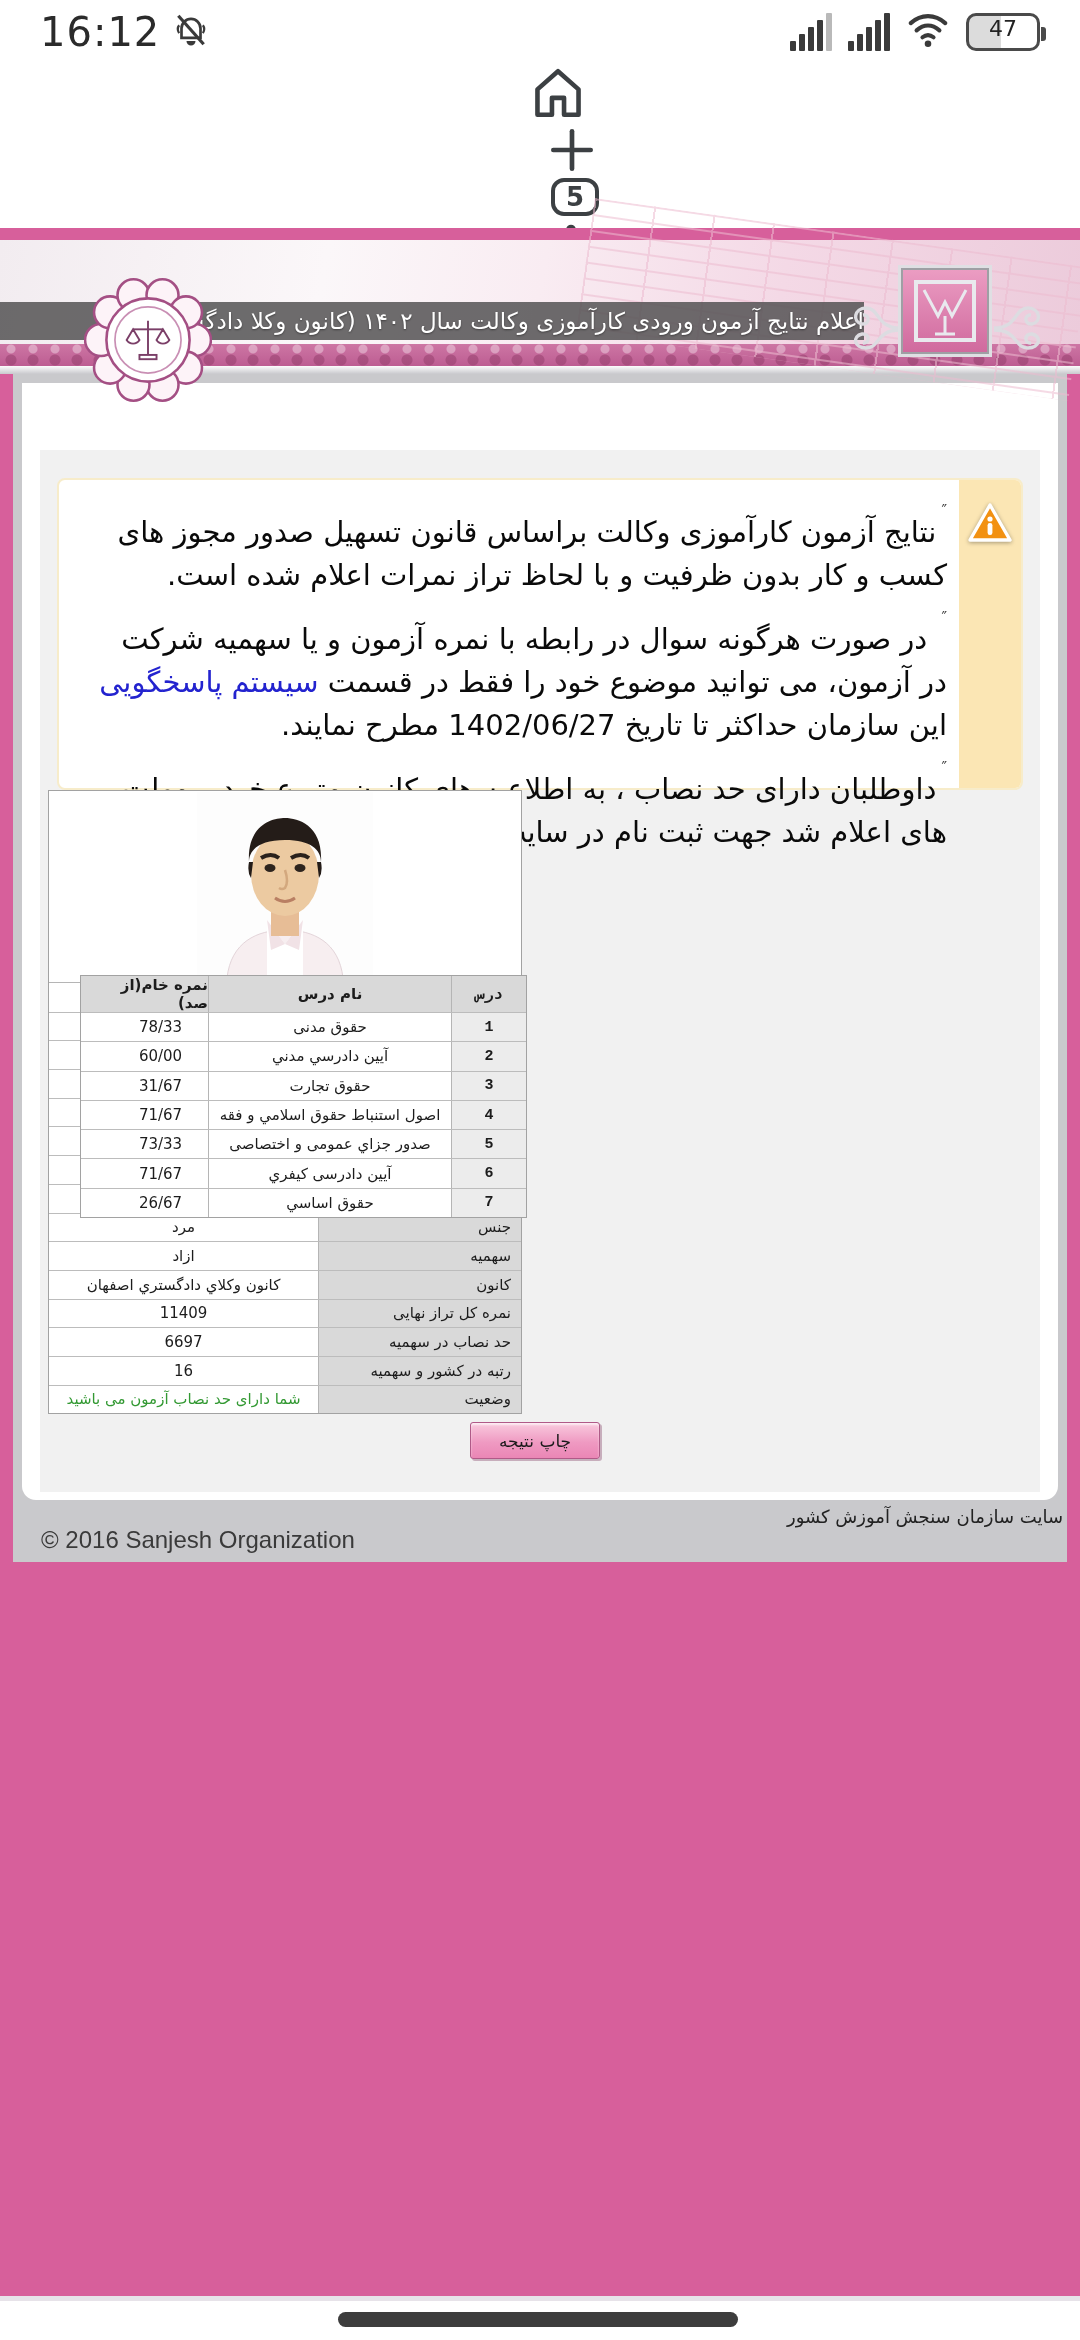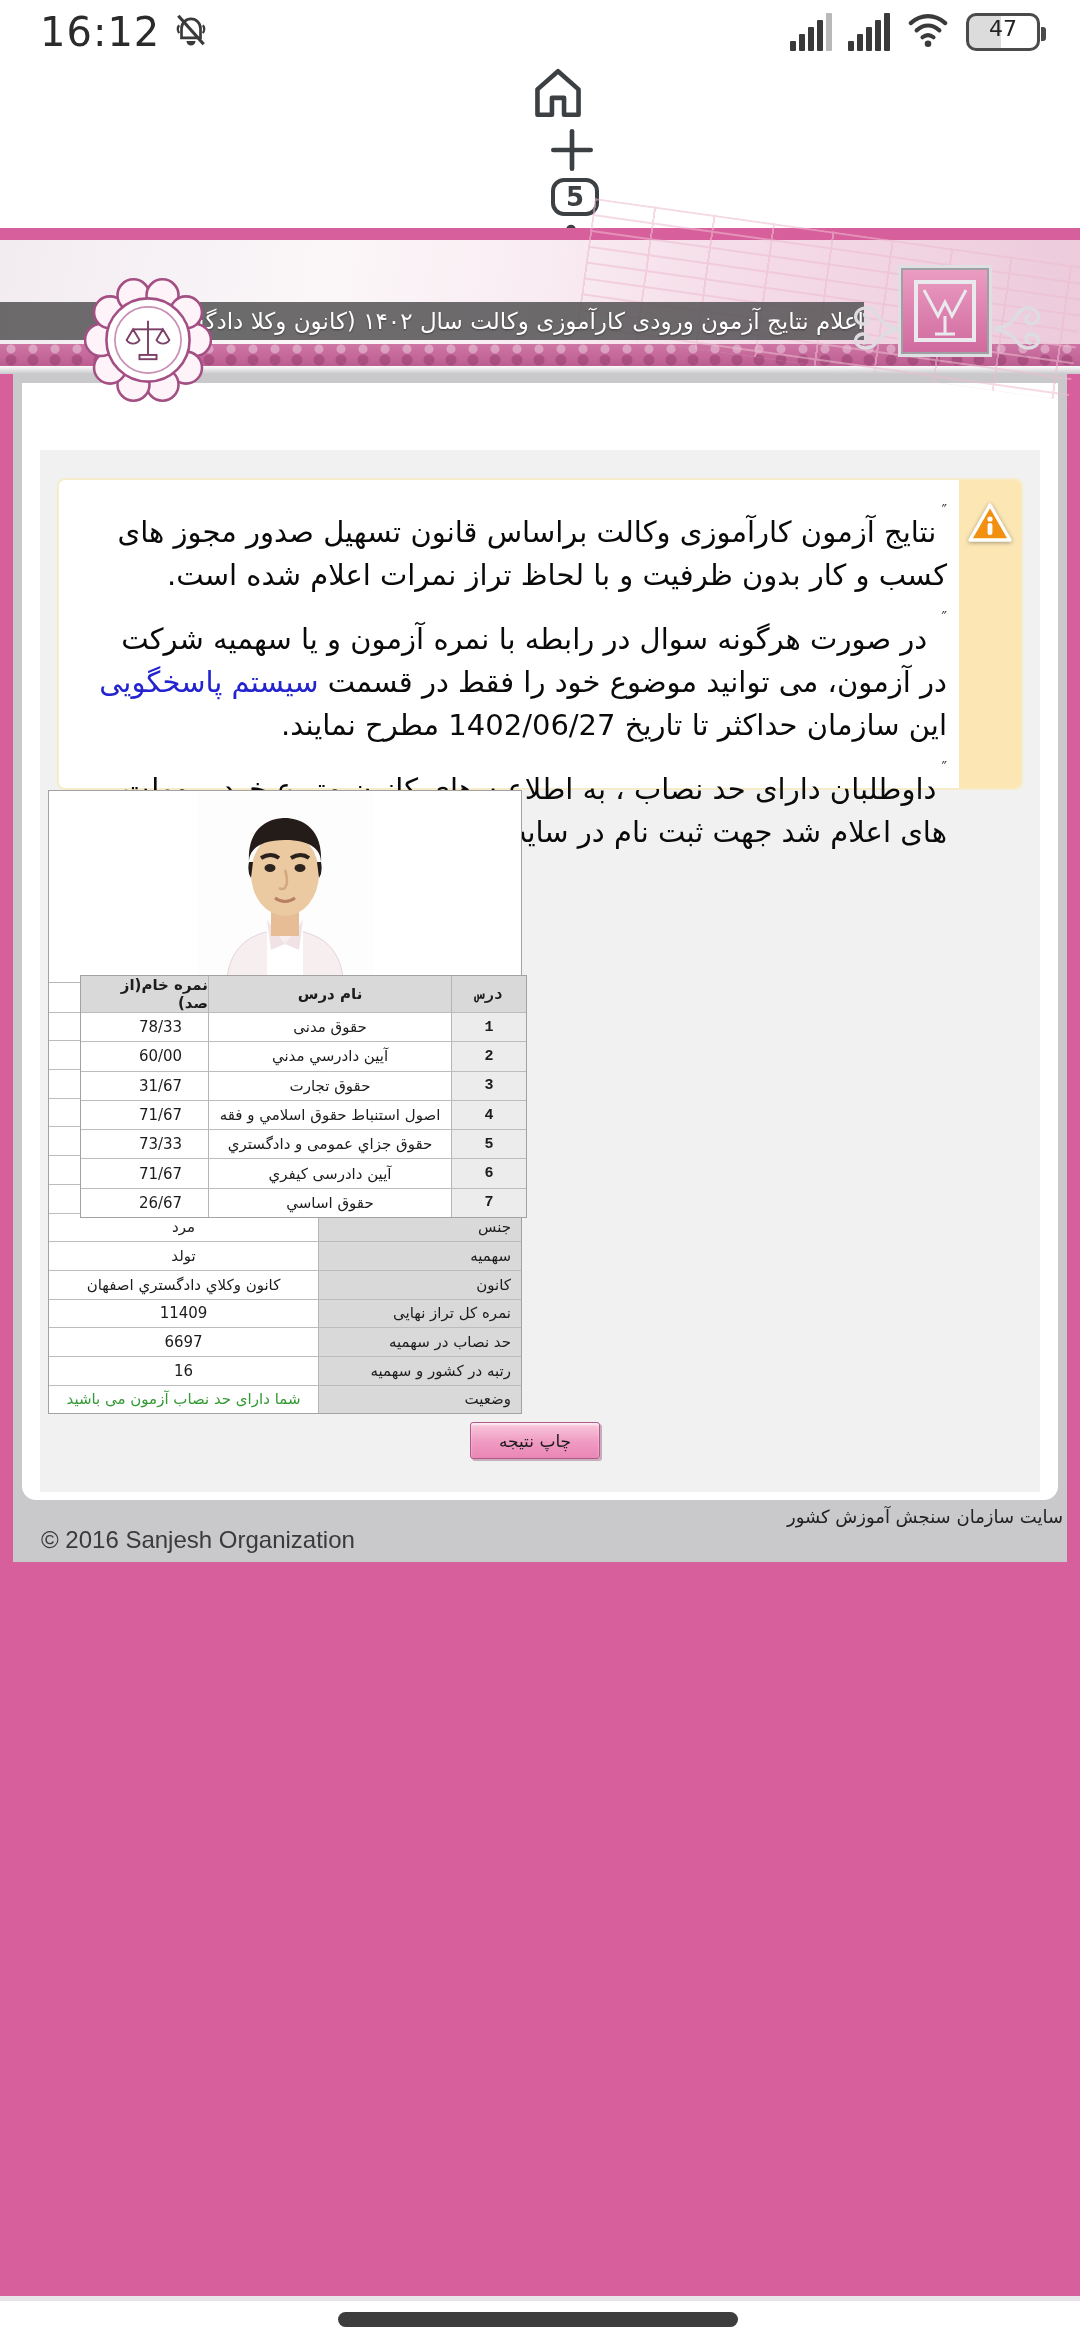--- a/index.html
+++ b/index.html
@@ -318,21 +318,21 @@
                   <div class="ival">1272463745</div>
                 </div>
 
                 <div class="irow">
                   <div class="ilabel">جنس</div>
                   <div class="ival">مرد</div>
                 </div>
 
                 <div class="irow">
                   <div class="ilabel">سهمیه</div>
-                  <div class="ival">تولد</div>
+                  <div class="ival">ازاد</div>
                 </div>
 
                 <div class="irow">
                   <div class="ilabel">کانون</div>
                   <div class="ival">کانون وکلاي دادگستري اصفهان</div>
                 </div>
 
                 <div class="irow">
                   <div class="ilabel">نمره کل تراز نهایی</div>
                   <div class="ival">11409</div>
@@ -381,21 +381,21 @@
                 </div>
 
                 <div class="srow">
                   <div class="scell c-num">4</div>
                   <div class="scell c-name">اصول استنباط حقوق اسلامي و فقه</div>
                   <div class="scell c-score">71/67</div>
                 </div>
 
                 <div class="srow">
                   <div class="scell c-num">5</div>
-                  <div class="scell c-name">حقوق جزاي عمومی و دادگستري</div>
+                  <div class="scell c-name">صدور جزاي عمومی و اختصاصی</div>
                   <div class="scell c-score">73/33</div>
                 </div>
 
                 <div class="srow">
                   <div class="scell c-num">6</div>
                   <div class="scell c-name">آیین دادرسی کیفري</div>
                   <div class="scell c-score">71/67</div>
                 </div>
 
                 <div class="srow">

